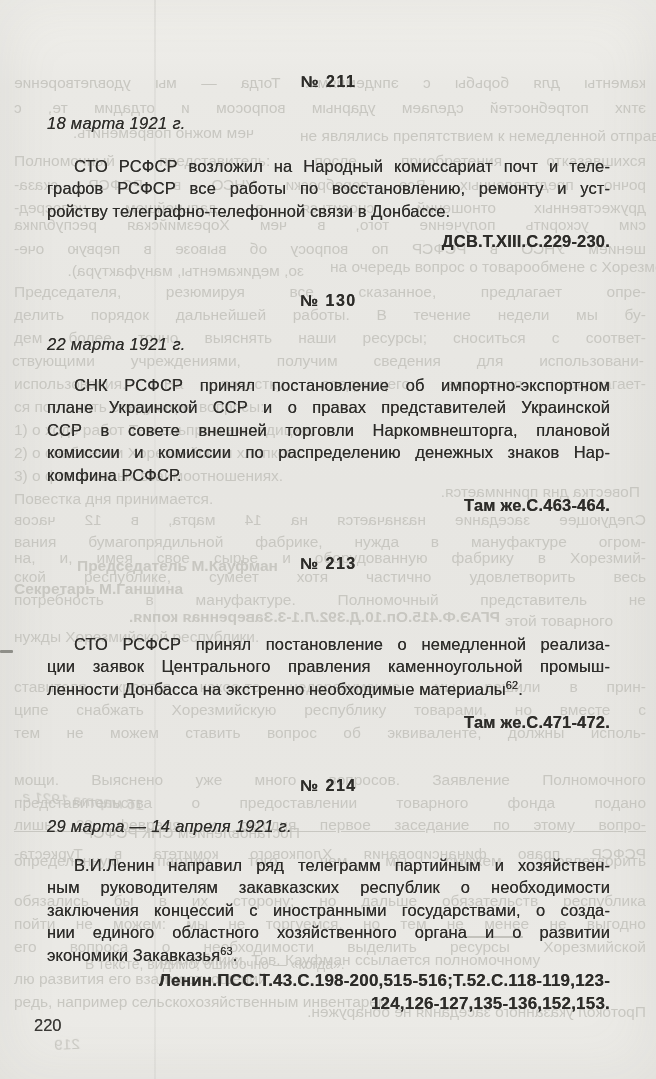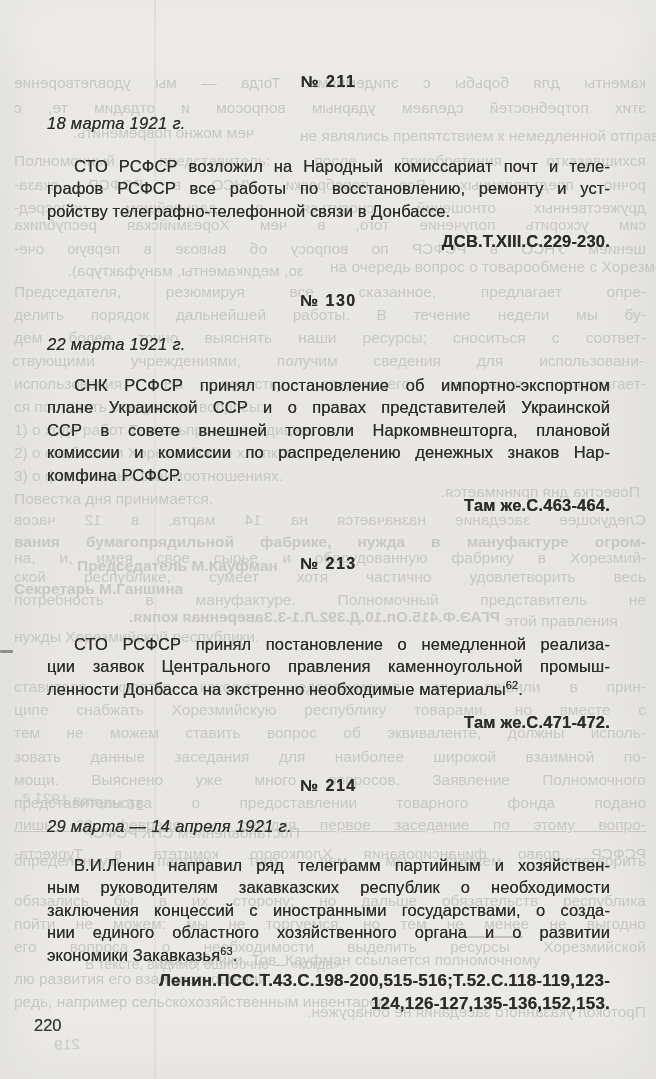--- a/index.html
+++ b/index.html
@@ -61,33 +61,32 @@
       <div class="bleed just" style="top: 329px; left: 14px; width: 632px;">дем более точно выяснять наши ресурсы; сноситься с соответ-</div>
       <div class="bleed just" style="top: 352px; left: 12px; width: 632px;">ствующими учреждениями, получим сведения для использовани-</div>
       <div class="bleed just" style="top: 375px; left: 14px; width: 632px;">использования. На повестку следующего заседания предлагает-</div>
       <div class="bleed" style="top: 398px; left: 14px; width: 400px;">ся поставить следующие вопросы:</div>
       <div class="bleed" style="top: 421px; left: 14px; width: 430px;">1) о ходе работ Техсельпром экспедиции;</div>
       <div class="bleed" style="top: 444px; left: 14px; width: 450px;">2) о снабжении Хорезмийским хлопком;</div>
       <div class="bleed" style="top: 467px; left: 14px; width: 420px;">3) о финансовых взаимоотношениях.</div>
       <div class="bleed" style="top: 483px; left: 340px; width: 300px; transform: scaleX(-1);">Повестка дня принимается.</div>
       <div class="bleed" style="top: 490px; left: 14px; width: 340px;">Повестка дня принимается.</div>
       <div class="bleed just" style="top: 511px; left: 14px; width: 632px; transform: scaleX(-1);">Следующее заседание назначается на 14 марта, в 12 часов</div>
-      <div class="bleed just" style="top: 533px; left: 14px; width: 632px; font-weight: bold;">вания бумагопрядильной фабрике, нужда в мануфактуре огром-</div>
+      <div class="bleed just" style="top: 533px; left: 14px; width: 632px;">вания бумагопрядильной фабрике, нужда в мануфактуре огром-</div>
       <div class="bleed just" style="top: 549px; left: 14px; width: 632px;">на, и, имея свое сырье и оборудованную фабрику в Хорезмий-</div>
       <div class="bleed" style="top: 557px; left: 77px; width: 175px; font-weight: 700;">Председатель М.Кауфман</div>
       <div class="bleed just" style="top: 568px; left: 14px; width: 632px;">ской республике, сумеет хотя частично удовлетворить весь</div>
       <div class="bleed" style="top: 580px; left: 14px; width: 160px; font-weight: 700;">Секретарь М.Ганшина</div>
       <div class="bleed just" style="top: 591px; left: 14px; width: 632px;">потребность в мануфактуре. Полномочный представитель не</div>
       <div class="bleed" style="top: 608px; left: 140px; width: 360px; font-weight: 700; transform: scaleX(-1);">РГАЭ.Ф.415.Оп.10.Д.392.Л.1-3.Заверенная копия.</div>
-      <div class="bleed" style="top: 612px; left: 505px; width: 141px;">этой правления</div>
+      <div class="bleed" style="top: 612px; left: 505px; width: 141px;">этой товарного</div>
       <div class="bleed" style="top: 628px; left: 14px; width: 310px;">нужды Хорезмийской республики.</div>
       <div class="bleed just" style="top: 678px; left: 14px; width: 632px;">ставителя кроется какое-то недоразумение: мы решили в прин-</div>
       <div class="bleed just" style="top: 701px; left: 14px; width: 632px;">ципе снабжать Хорезмийскую республику товарами, но вместе с</div>
       <div class="bleed just" style="top: 724px; left: 14px; width: 632px;">тем не можем ставить вопрос об эквиваленте, должны исполь-</div>
-      <div class="bleed just" style="top: 748px; left: 14px; width: 632px;">зовать данные заседания для наиболее широкой взаимной по-</div>
       <div class="bleed just" style="top: 771px; left: 14px; width: 632px;">мощи. Выяснено уже много вопросов. Заявление Полномочного</div>
       <div class="bleed just" style="top: 794px; left: 14px; width: 632px;">представительства о предоставлении товарного фонда подано</div>
       <div class="bleed just" style="top: 816px; left: 14px; width: 632px; text-decoration: underline;">лишь 28 февраля, и сегодня первое заседание по этому вопро-</div>
       <div class="bleed" style="top: 792px; left: 26px; width: 118px; font-style: italic; transform: scaleX(-1) rotate(-4deg);">16 марта 1921 г.</div>
       <div class="bleed" style="top: 824px; left: 20px; width: 280px; transform: scaleX(-1);">Постановлением СНК РСФСР</div>
       <div class="bleed just" style="top: 845px; left: 14px; width: 632px; transform: scaleX(-1);">РСФСР право финансирования Хлопкового комитета в Туркеста-</div>
       <div class="bleed just" style="top: 852px; left: 14px; width: 632px;">определенную партию того, чем мы сможем удовлетворить</div>
       <div class="bleed just" style="top: 892px; left: 14px; width: 632px;">обязались бы в их сторону; но дальше обязательств республика</div>
       <div class="bleed just" style="top: 915px; left: 14px; width: 632px;">пойти не можем: мы не торгуемся, но тем не менее не выгодно</div>
       <div class="bleed just" style="top: 938px; left: 14px; width: 632px;">его вопроса о необходимости выделить ресурсы Хорезмийской</div>

